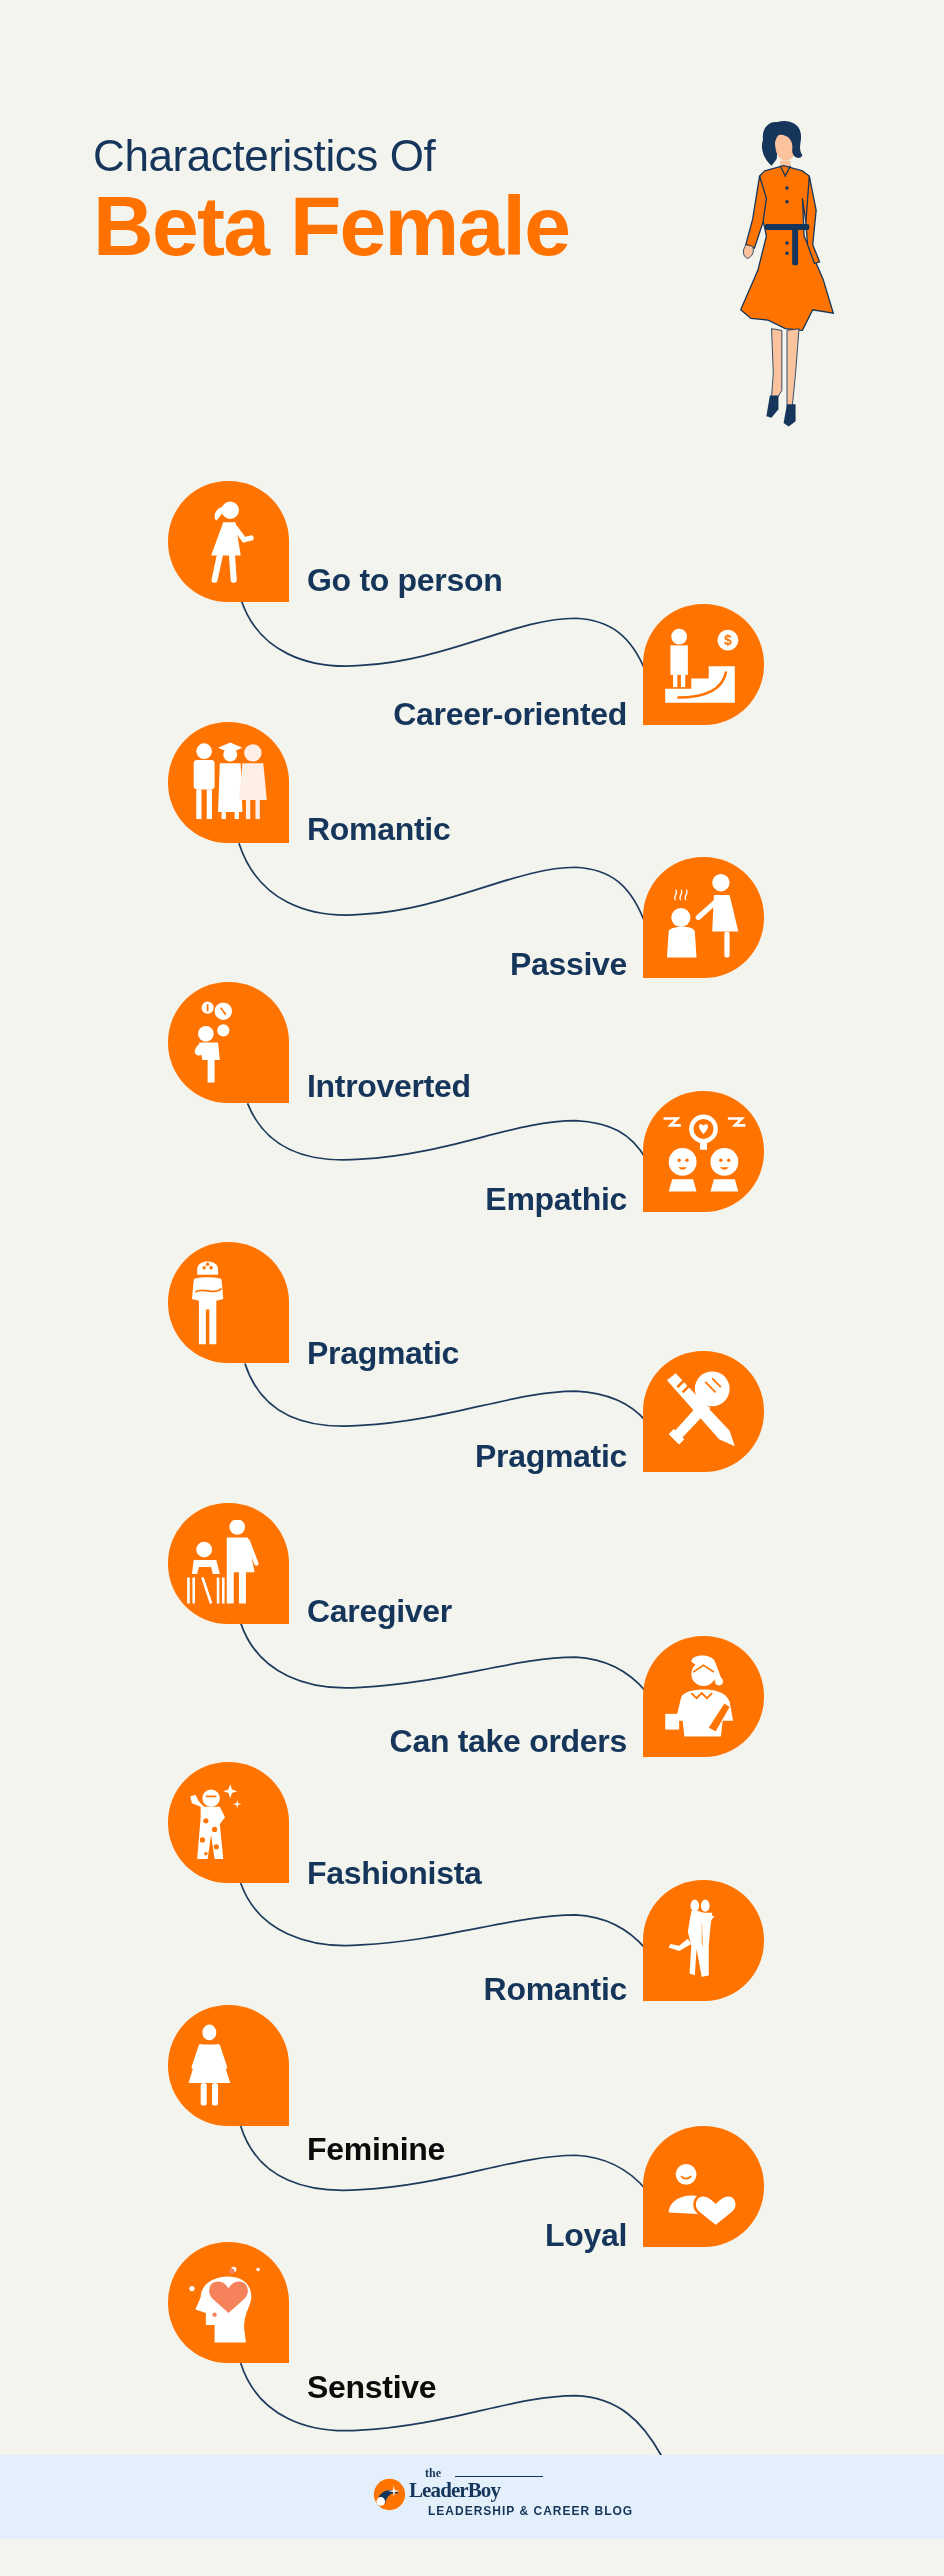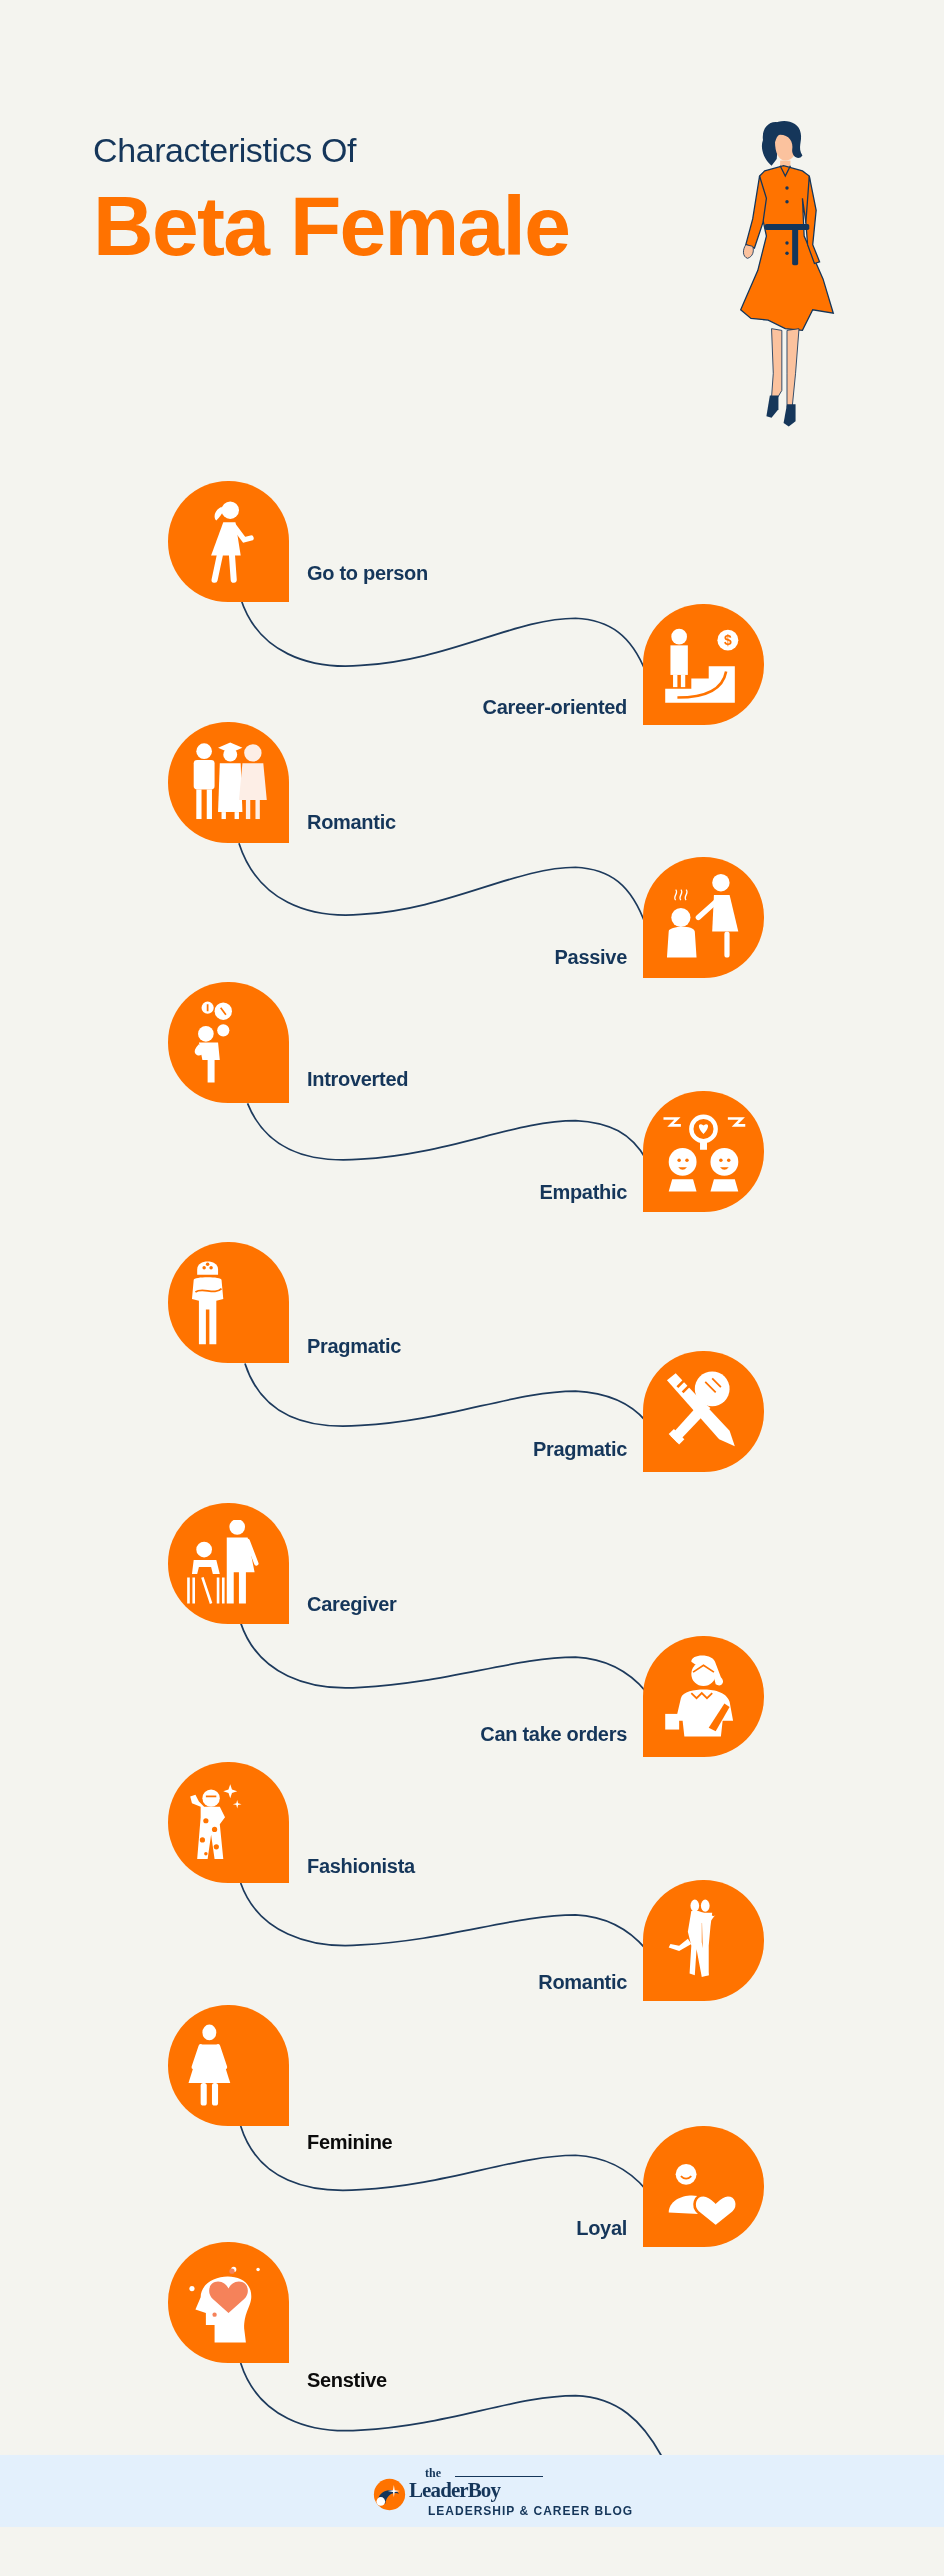--- a/index.html
+++ b/index.html
@@ -3,45 +3,45 @@
 <meta charset="utf-8">
 <style>
   html, body { margin: 0; padding: 0; }
   body {
     width: 945px; height: 2576px; position: relative; overflow: hidden;
     background: #f4f4ef;
     font-family: "Liberation Sans", "DejaVu Sans", sans-serif;
   }
   .subtitle {
     position: absolute; left: 93px; top: 131px;
-    font-size: 34px; color: #15365a; font-weight: 400; letter-spacing: -0.4px;
+    font-size: 44px; color: #15365a; font-weight: 400; letter-spacing: -0.4px;
   }
   .title {
     position: absolute; left: 93px; top: 182px;
     font-size: 84px; line-height: 89px; color: #ff7200; font-weight: 700; letter-spacing: -1.7px; text-align: right;
   }
   .hero { position: absolute; left: 720px; top: 116px; width: 146px; height: 313px; }
 
   .connectors { position: absolute; left: 0; top: 0; width: 945px; height: 2576px; pointer-events: none; }
 
   .node { position: absolute; width: 121px; height: 121px; background: #ff7300; }
   .node.left  { left: 168px; border-radius: 60px 60px 0 60px; }
   .node.right { left: 643px; border-radius: 60px 60px 60px 0; }
   .node svg { position: absolute; left: 17px; top: 17px; width: 87px; height: 87px; }
 
   .label {
-    position: absolute; font-size: 20px; font-weight: 700; color: #15365a;
+    position: absolute; font-size: 32px; font-weight: 700; color: #15365a;
     white-space: nowrap; letter-spacing: -0.3px;
   }
   .label.left { left: 307px; }
   .label.right { right: 318px; }
   .label.dark { color: #0b0b0b; margin-top: 36px; }
 
   .footer {
-    position: absolute; left: 0; top: 2455px; width: 945px; height: 72px; background: #e3f0fc;
+    position: absolute; left: 0; top: 2455px; width: 945px; height: 84px; background: #e3f0fc;
   }
   .logo { position: absolute; left: 373px; top: 13px; height: 48px; width: 206px; }
   .logo-mark { position: absolute; left: 0; top: 10.3px; width: 33px; height: 33px; }
   .logo-the {
     position: absolute; left: 52px; top: -1.7px; font-family: "Liberation Serif", serif;
     font-size: 12px; font-weight: 700; color: #15365a;
   }
   .logo-name {
     position: absolute; left: 36px; top: 5.2px; font-family: "Liberation Serif", serif;
     font-size: 21px; font-weight: 700; color: #15365a; letter-spacing: -0.9px; line-height: 34px;

